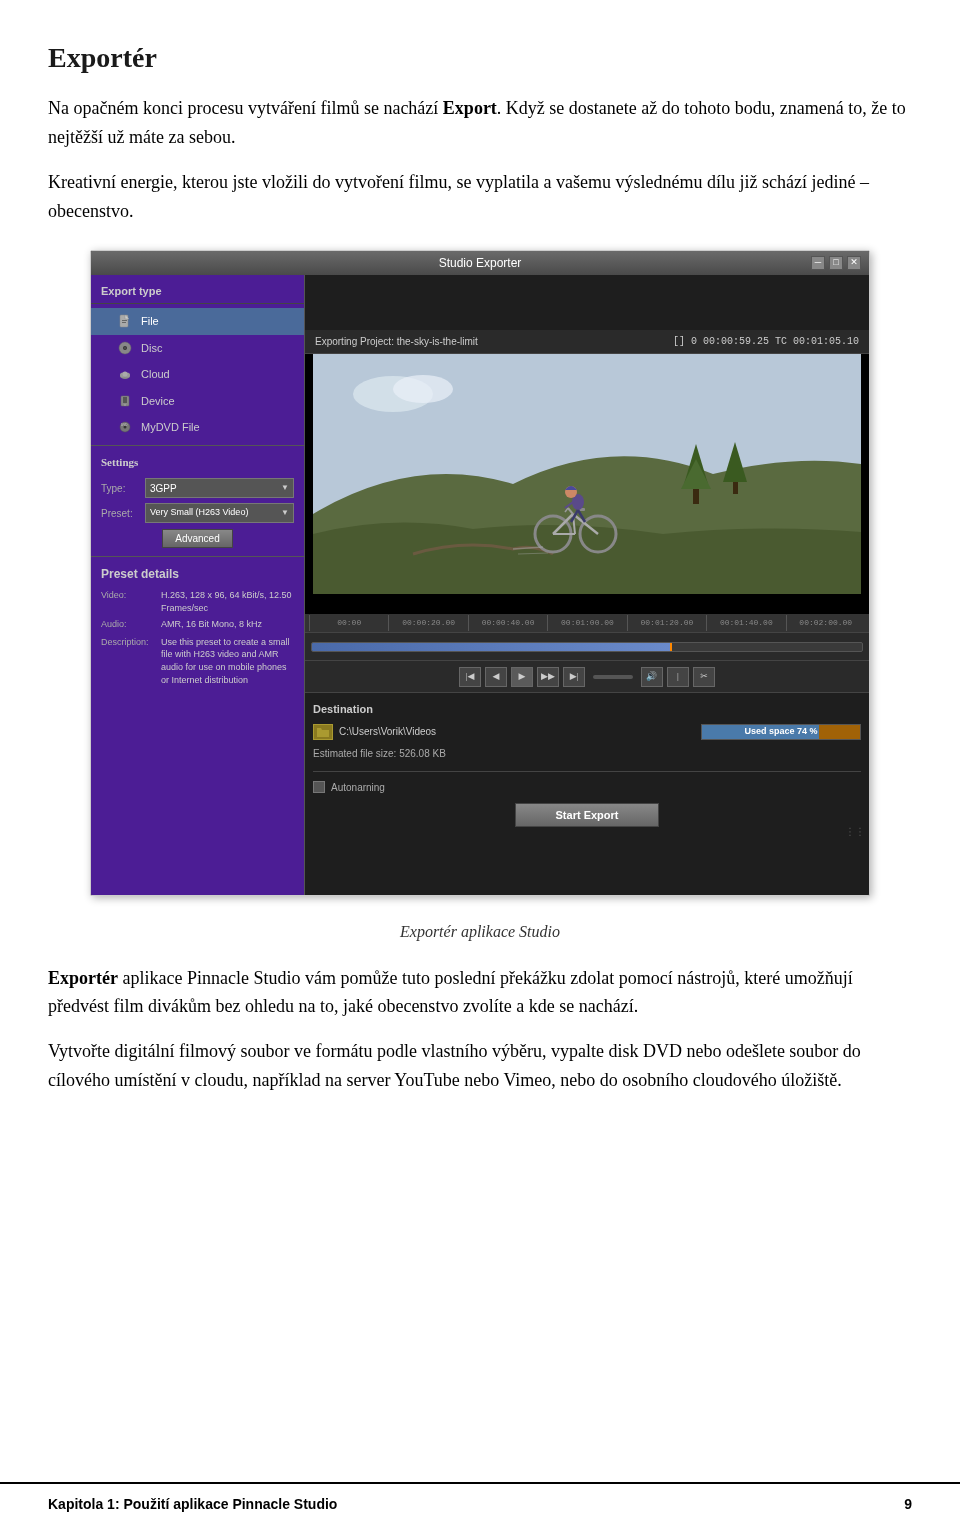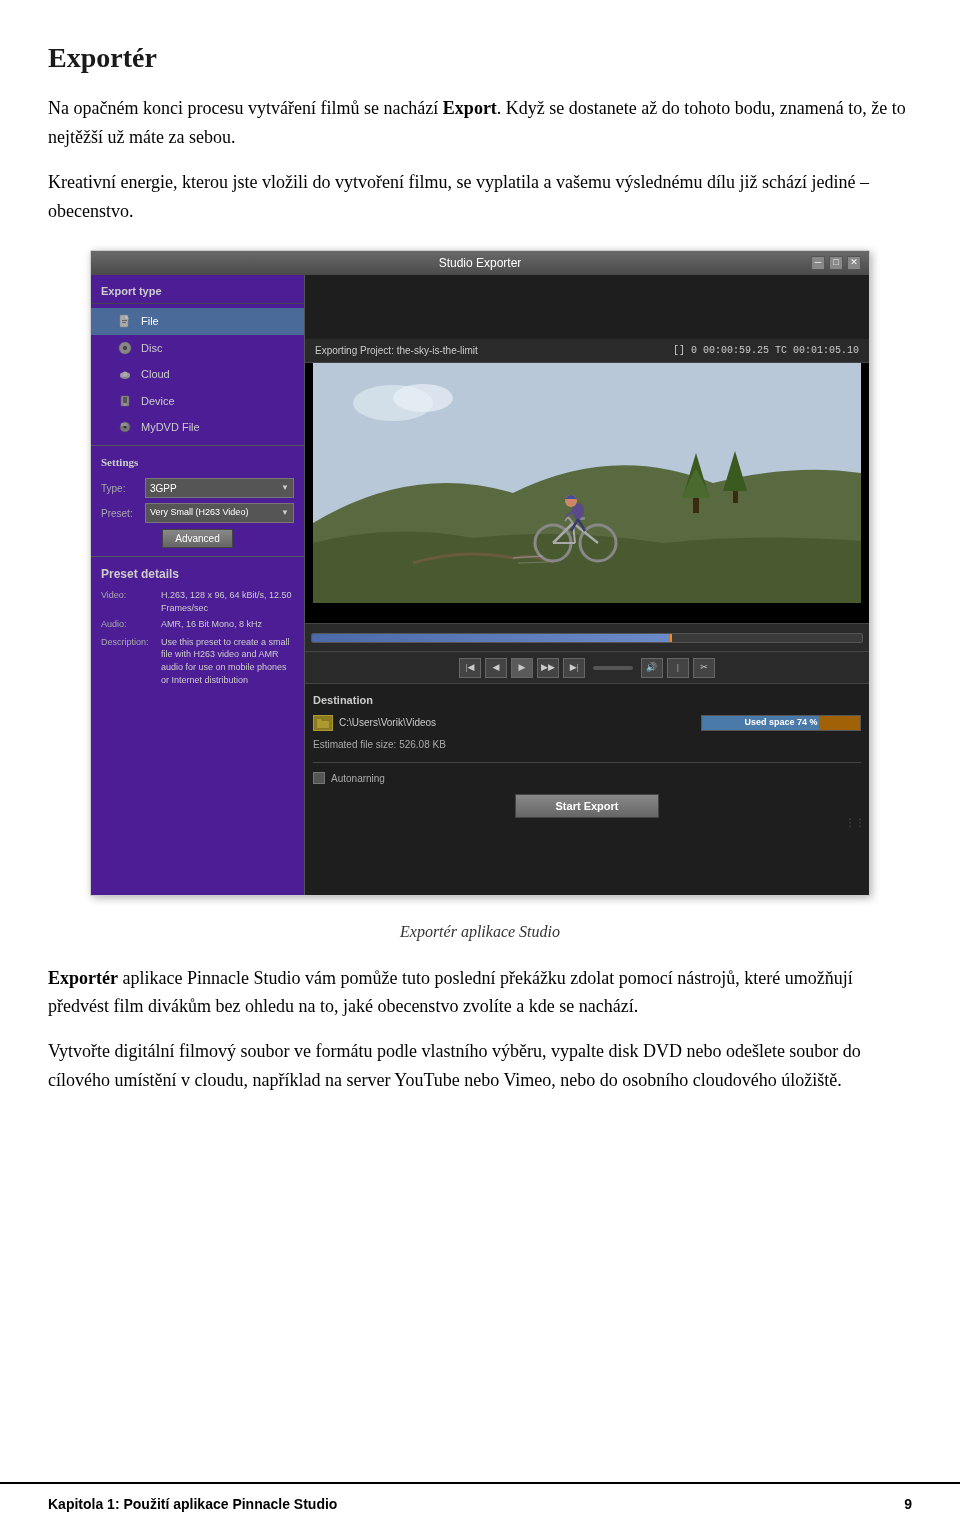--- a/index.html
+++ b/index.html
@@ -706,20 +706,29 @@
 
               <line x1="35" y1="6" x2="42" y2="18" stroke="#3a3a6a" stroke-width="2.5"></line>
               <line x1="35" y1="6" x2="28" y2="18" stroke="#3a3a6a" stroke-width="2.5"></line>
             </g>
 
             <line x1="200" y1="195" x2="230" y2="193" stroke="#aaa" stroke-width="1.5" opacity="0.5"></line>
             <line x1="205" y1="200" x2="235" y2="199" stroke="#aaa" stroke-width="1" opacity="0.4"></line>
           </svg>
         </div>
 
+        <div class="timecode-ruler">
+          <div class="ruler-mark">00:00</div>
+          <div class="ruler-mark">00:00:20.00</div>
+          <div class="ruler-mark">00:00:40.00</div>
+          <div class="ruler-mark">00:01:00.00</div>
+          <div class="ruler-mark">00:01:20.00</div>
+          <div class="ruler-mark">00:01:40.00</div>
+          <div class="ruler-mark">00:02:00.00</div>
+        </div>
 
         <div class="timeline-bar">
           <div class="timeline-track">
             <div class="timeline-progress"></div>
             <div class="timeline-marker"></div>
           </div>
         </div>
 
         <div class="transport-controls">
           <div class="transport-btn">|◀</div>

